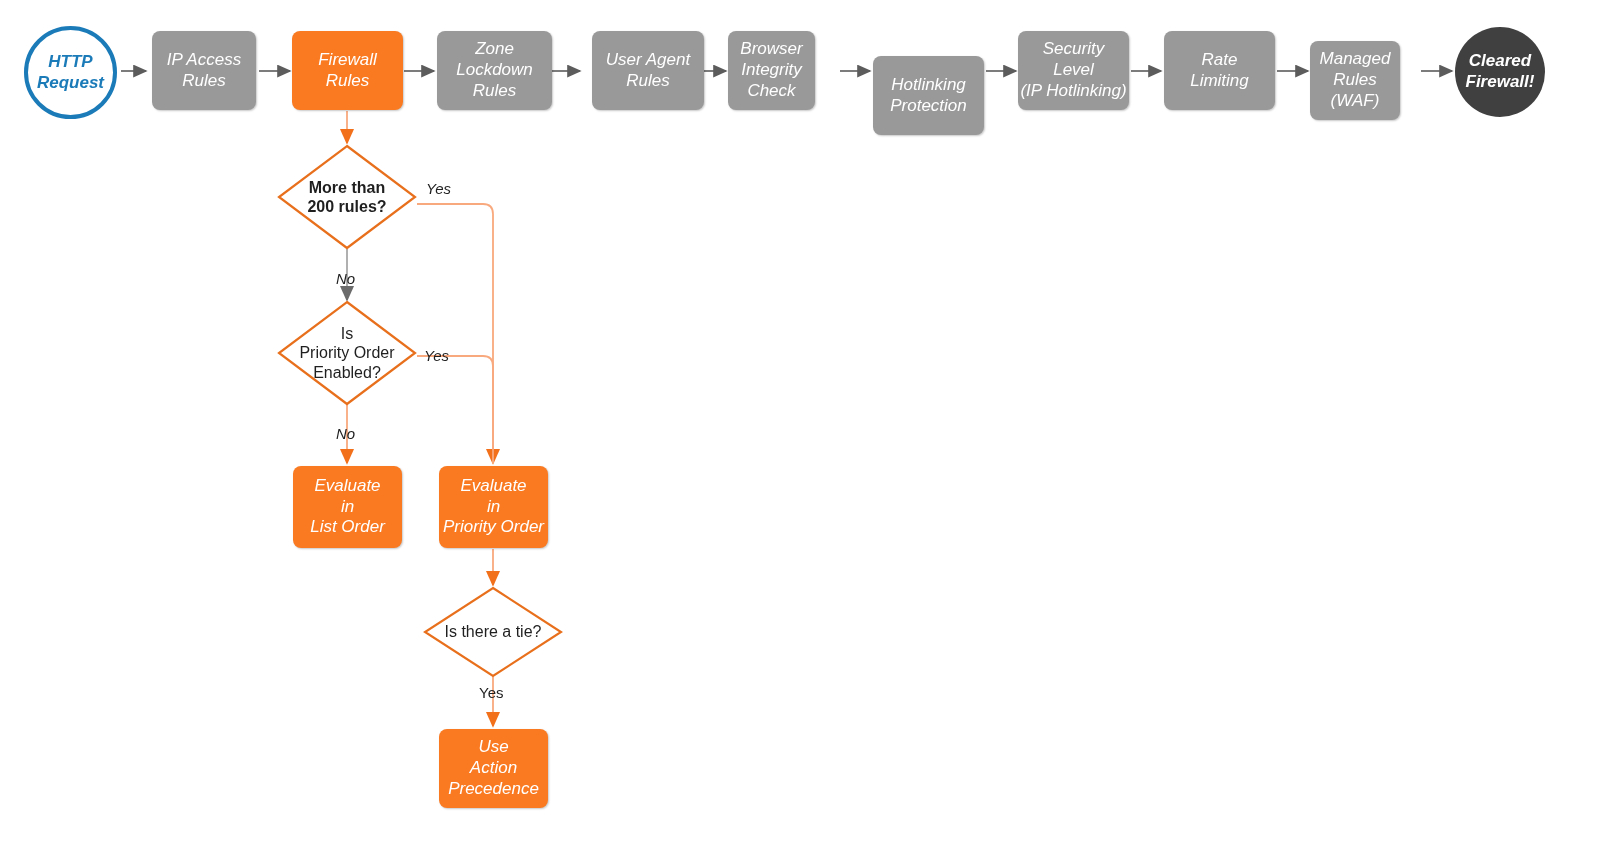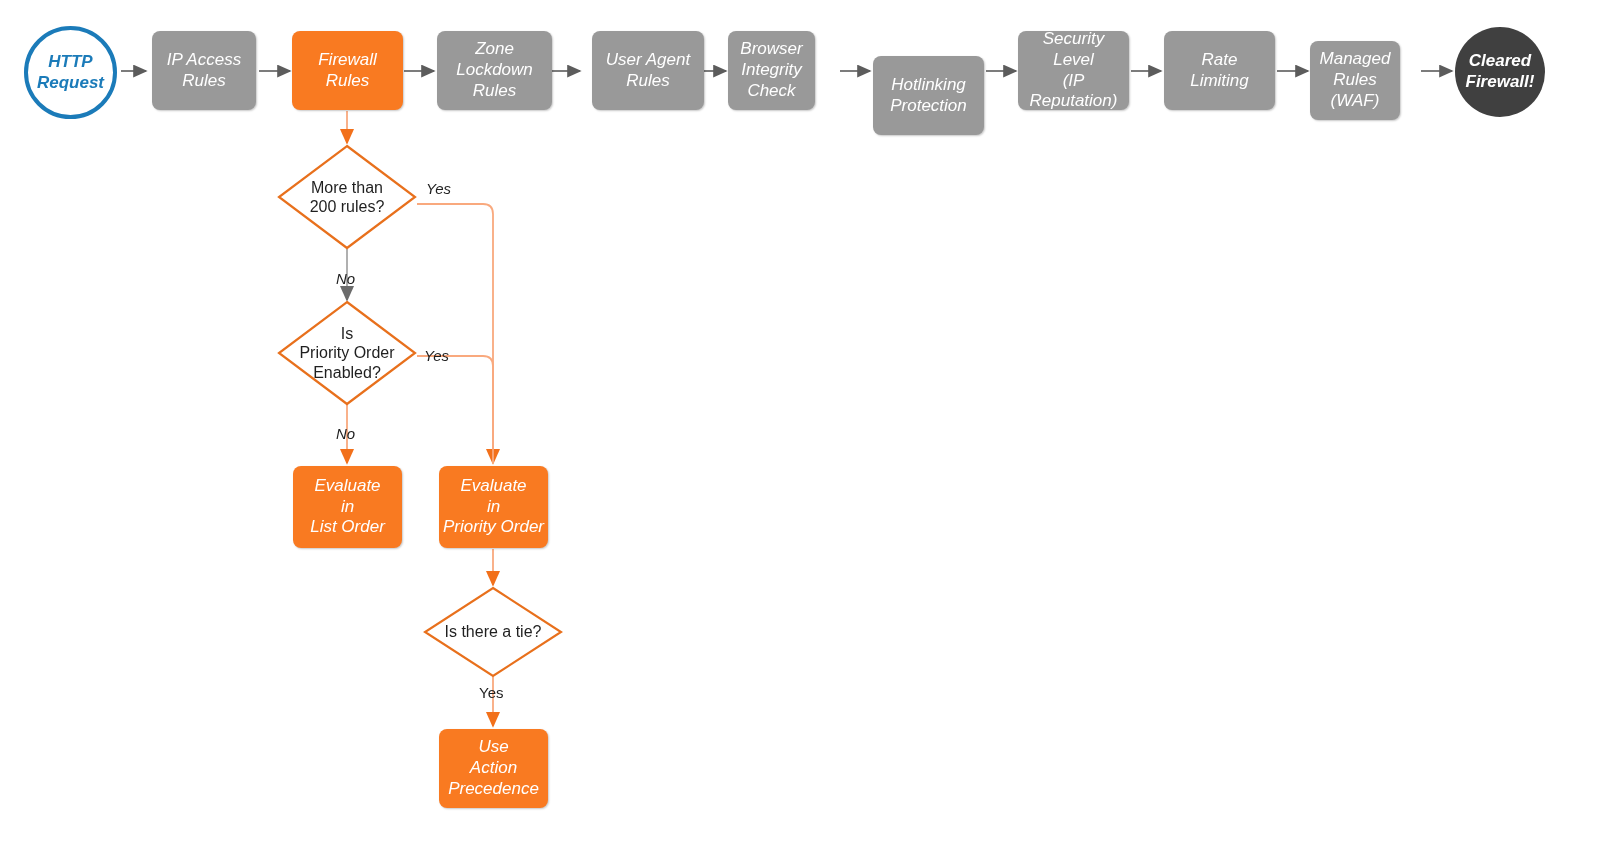--- a/index.html
+++ b/index.html
@@ -176,40 +176,40 @@
   </div>
 
   <div class="node proc gray" style="left:873px; top:31px; width:111px; height:79px;margin-top:25px;">
     <span class="txt">Hotlinking
 Protection</span>
   </div>
 
   <div class="node proc gray" style="left:1018px; top:31px; width:111px; height:79px;">
     <span class="txt">Security
 Level
-(IP Reputation)</span>
+(IP Hotlinking)</span>
   </div>
 
   <div class="node proc gray" style="left:1164px; top:31px; width:111px; height:79px;">
     <span class="txt">Rate
 Limiting</span>
   </div>
 
   <div class="node proc gray" style="left:1310px; top:41px; width:90px; height:79px;">
     <span class="txt">Managed
 Rules
 (WAF)</span>
   </div>
 
   <div class="node term-circle filled" style="left:1455px; top:27px; width:90px; height:90px;">
     <span class="txt">Cleared
 Firewall!</span>
   </div>
 
-  <div class="diamond-wrap" style="left:277px; top:144px; width:140px; height:106px;">
+  <div class="diamond-wrap" style="left:277px; top:144px; width:140px; height:106px;font-weight:bold;">
     <svg width="140" height="106">
       <polygon points="70,2 138,53 70,104 2,53" fill="#ffffff" stroke="#e8701c" stroke-width="2.2"></polygon>
     </svg>
     <div class="diamond-label txt">More than
 200 rules?</div>
   </div>
 
   <div class="diamond-wrap" style="left:277px; top:300px; width:140px; height:106px;">
     <svg width="140" height="106">
       <polygon points="70,2 138,53 70,104 2,53" fill="#ffffff" stroke="#e8701c" stroke-width="2.2"></polygon>

